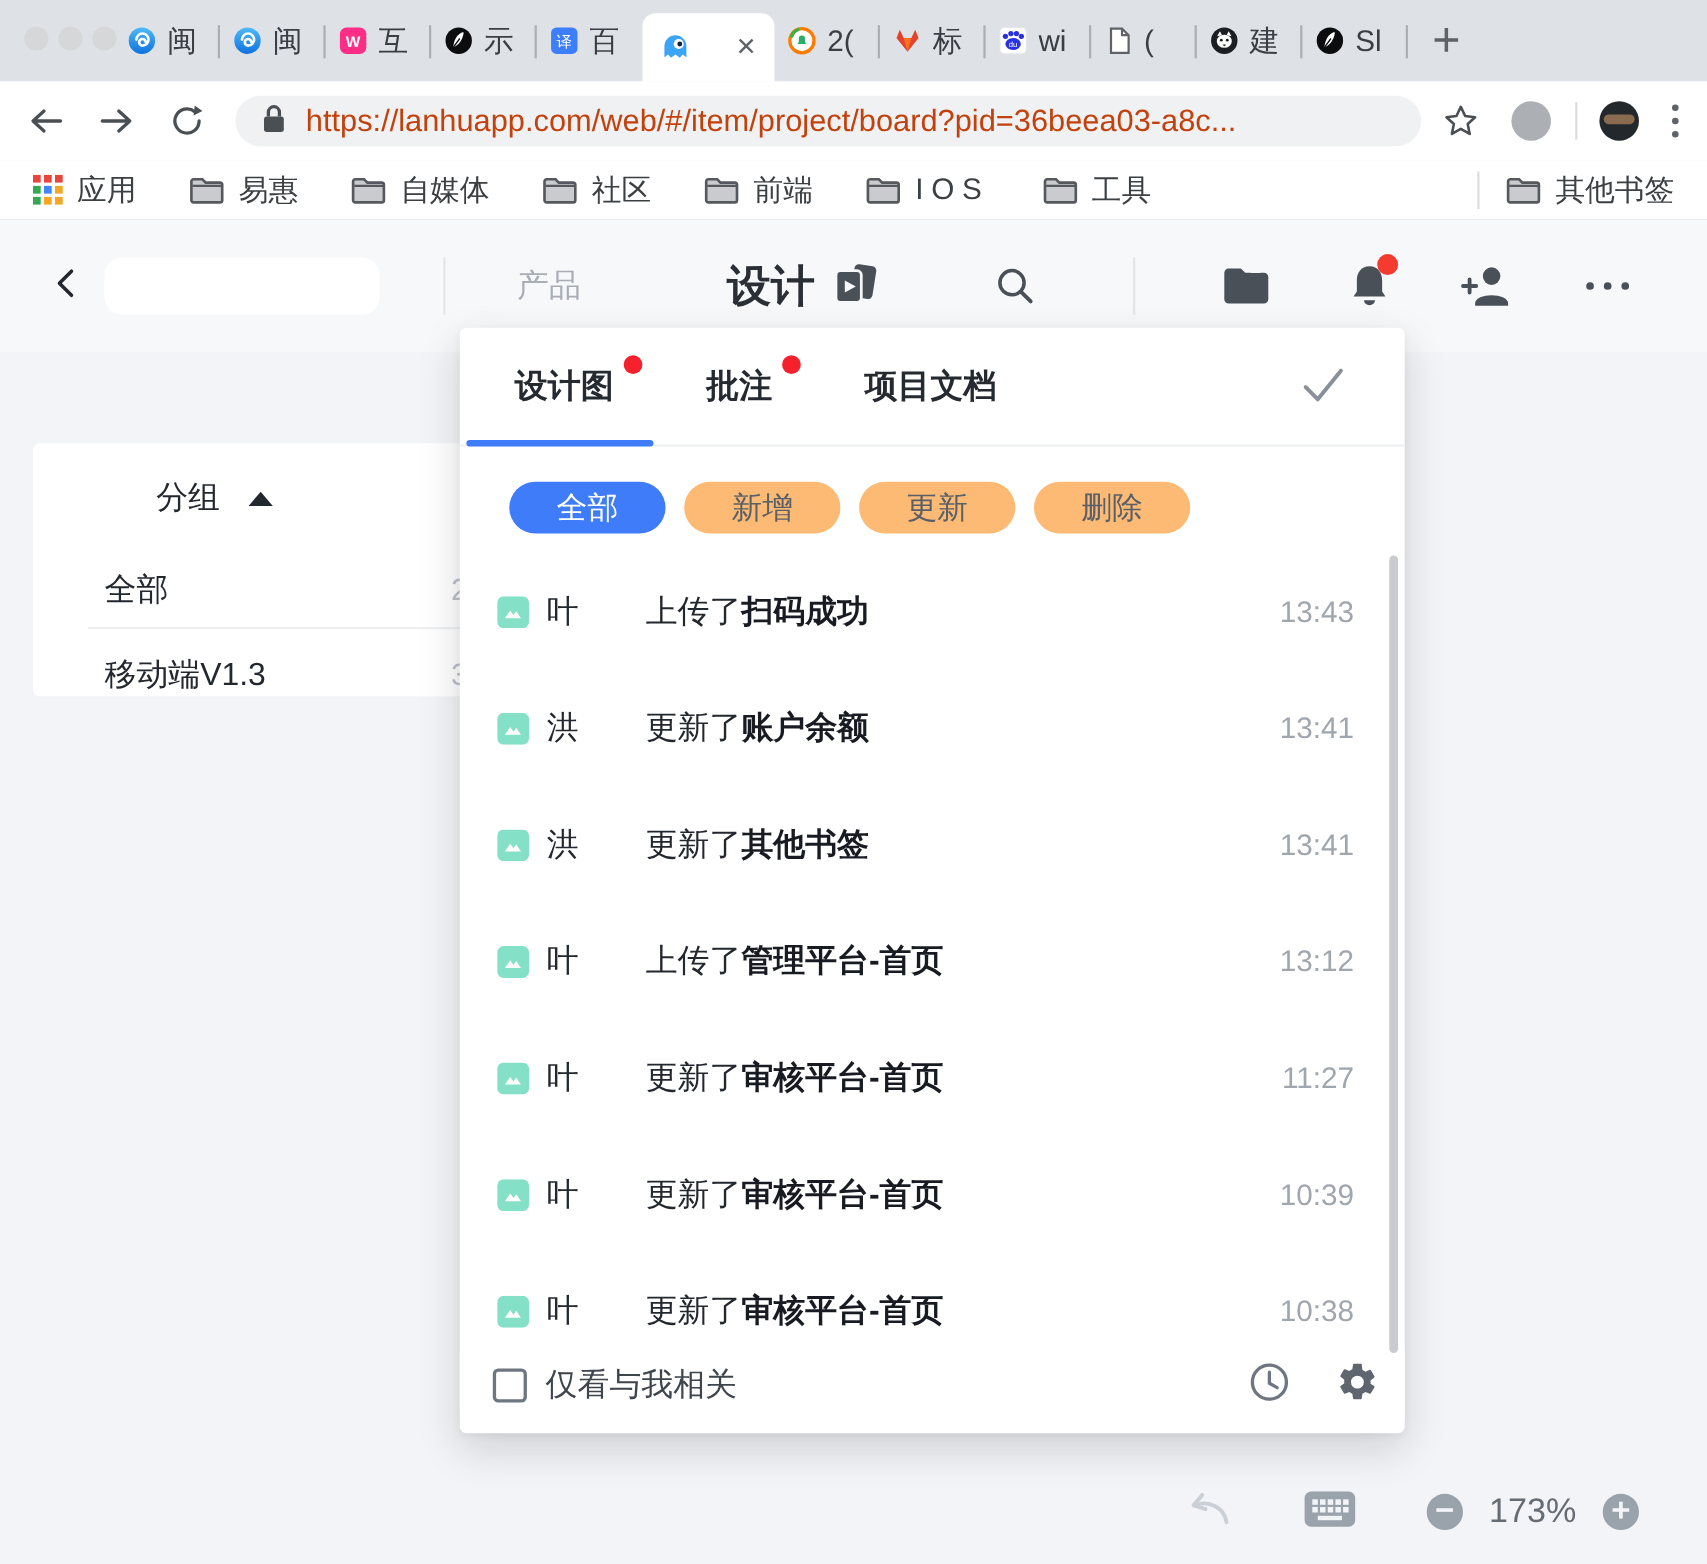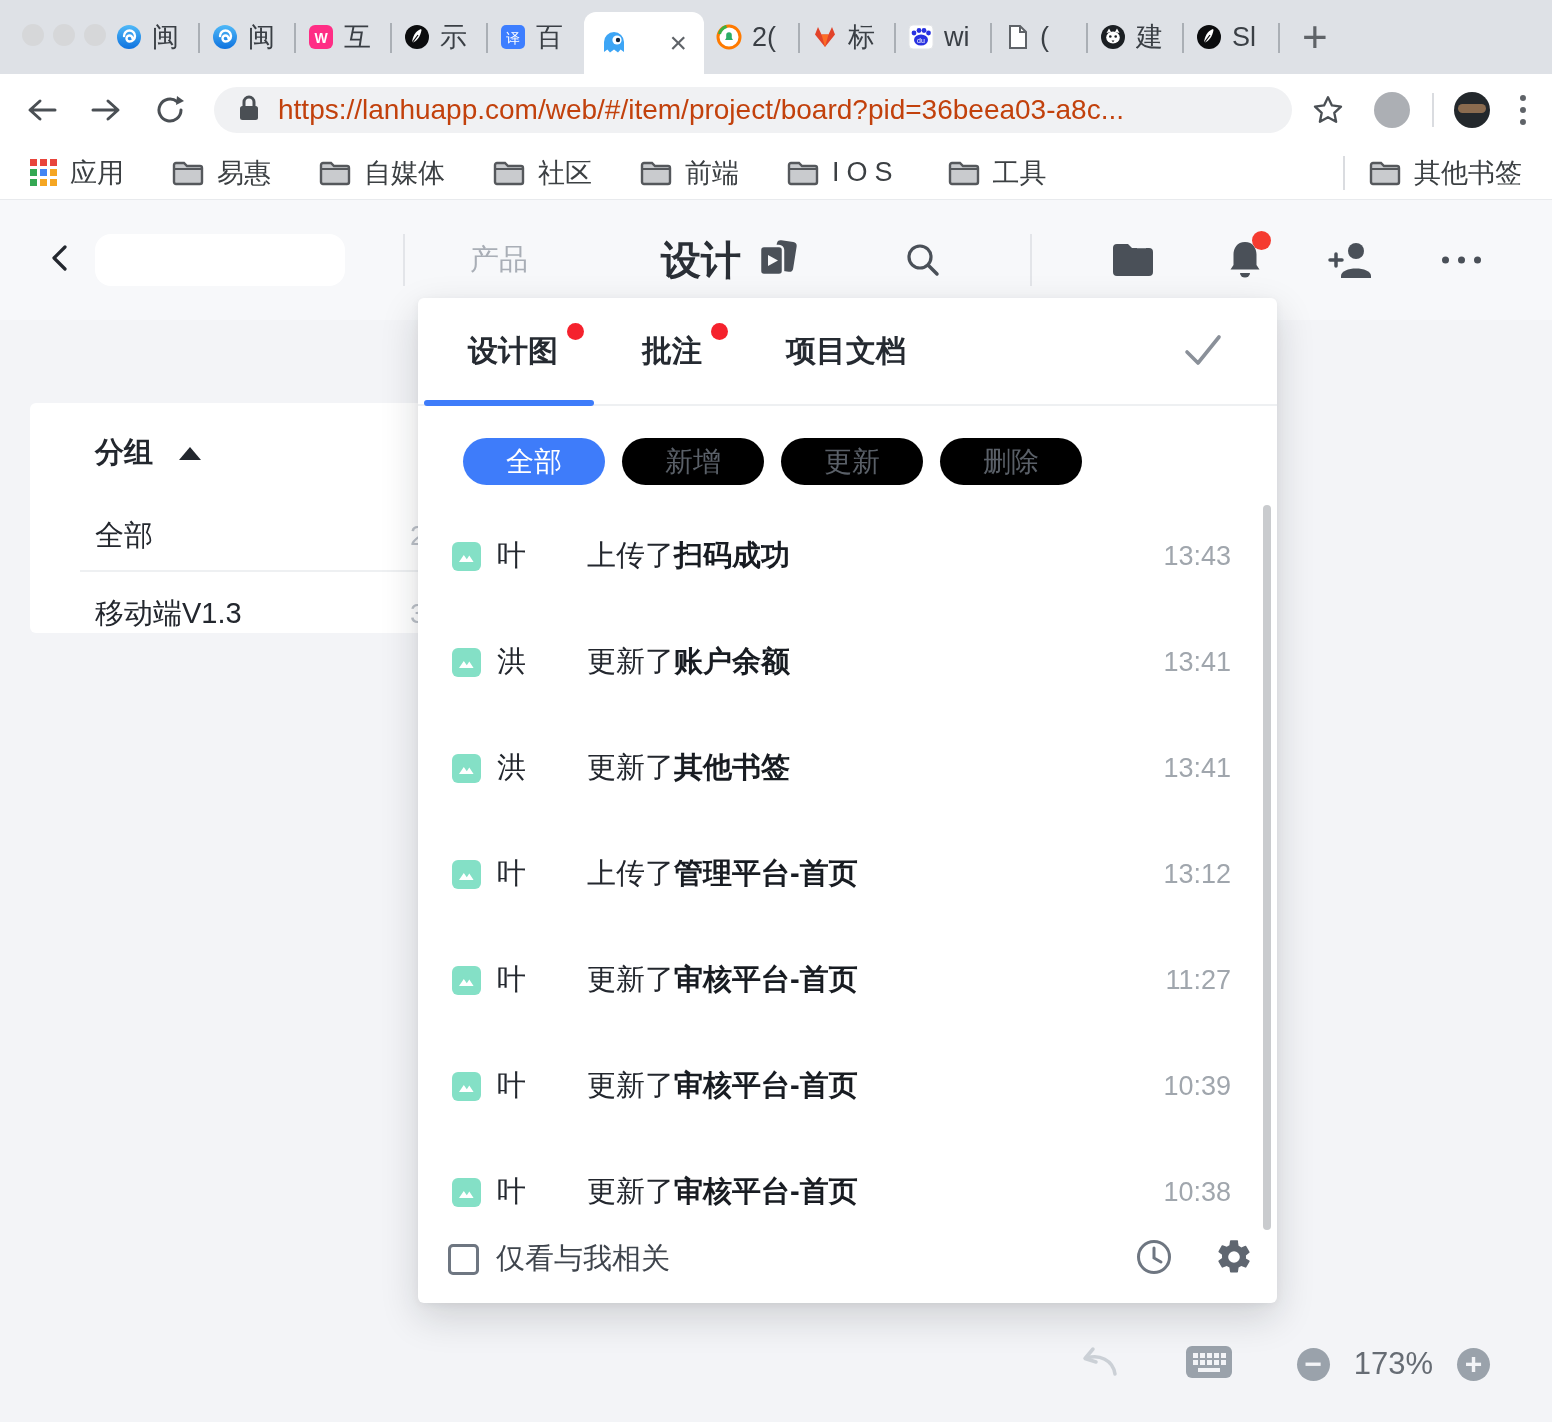--- a/index.html
+++ b/index.html
@@ -55,42 +55,42 @@
   .hicon svg { display:block; }
   .bellwrap { position:relative; }
   .reddot-big { position:absolute; right:-7px; top:-8px; width:19px; height:19px; border-radius:50%; background:#F53B30; }
   .hdots { display:flex; gap:9px; }
   .hdots i { width:7px; height:7px; border-radius:50%; background:#4A5058; }
 
   
   .main { position:absolute; left:0; top:320px; width:100%; height:1102px; background:#F3F4F7; }
   .sidecard { position:absolute; left:30px; top:83px; width:430px; height:230px; background:#fff; border-radius:6px; }
   .sc-head { position:absolute; left:65px; top:30px; display:flex; align-items:center; gap:26px; }
-  .sc-title { font-size:29px; font-weight:700; color:#23272E; }
+  .sc-title { font-size:29px; font-weight:400; color:#23272E;margin-left:47px; }
   .caret-up { width:0; height:0; border-left:11px solid transparent; border-right:11px solid transparent; border-bottom:13px solid #23272E; }
   .sc-row { position:absolute; left:0; width:100%; height:56px; }
   .sc-row .rlabel { position:absolute; left:65px; top:50%; transform:translateY(-50%); font-size:29px; color:#23272E; white-space:nowrap; }
   .sc-row .rcount { position:absolute; left:380px; top:50%; transform:translateY(-50%); font-size:28px; color:#BCC1C8; }
   .sc-div { position:absolute; left:50px; right:0; top:167px; height:2px; background:#EEF0F2; }
 
   
   .zoomctrl { position:absolute; right:62px; top:1023px; display:flex; align-items:center; }
   .zc-circle { width:33px; height:33px; border-radius:50%; background:#9AA2AB; color:#F3F4F7; display:flex; align-items:center; justify-content:center; font-size:30px; font-weight:700; line-height:1; }
-  .zc-pct { font-size:31px; color:#666C74; margin:3px 24px; }
+  .zc-pct { font-size:31px; color:#666C74; margin:13px 24px; }
   .zc-gap { width:64px; }
 
   
   .panel { position:absolute; left:418px; top:298px; width:859px; height:1005px; background:#fff; border-radius:6px; box-shadow:0 14px 38px rgba(18,22,30,.16), 0 2px 8px rgba(0,0,0,.05); z-index:20; }
   .ptabs { position:relative; height:108px; border-bottom:2px solid #EEF0F2; display:flex; align-items:center; padding-left:50px; gap:84px; }
   .ptab { position:relative; font-size:30px; font-weight:600; color:#252A31; }
   .ptab .dot { position:absolute; right:-26px; top:-8px; width:17px; height:17px; border-radius:50%; background:var(--red,#F5222D); }
   .pcheck { position:absolute; right:52px; top:34px; }
   .underline { position:absolute; left:6px; bottom:-2px; width:170px; height:6px; border-radius:3px; background:var(--accent,#3E7CFA); }
   .filters { display:flex; gap:17px; padding:32px 0 0 45px; }
-  .pill { height:47px; border-radius:24px; padding:0 43px; display:flex; align-items:center; font-size:28px; color:#5A6068; background:#000000; }
+  .pill { height:47px; border-radius:24px; padding:0 43px; display:flex; align-items:center; font-size:28px; color:#5A6068; background:#fdba74; }
   .pill.active { background:var(--accent,#3E7CFA); color:#fff; }
   .plist { position:absolute; left:0; top:205px; width:100%; }
   .pitem { position:relative; height:106px; display:flex; align-items:center; padding:0 34px; }
   .pitem .iicon { width:29px; height:29px; margin-right:16px; flex:0 0 29px; }
   .pitem .iname { font-size:29px; color:#23272E; min-width:90px; }
   .pitem .iaction { font-size:29px; color:#23272E; }
   .pitem .itarget { font-size:29px; font-weight:700; color:#181C22; }
   .pitem .itime { position:absolute; right:46px; font-size:27px; color:#A0A6AD; }
   .pfooter { position:absolute; left:0; top:930px; width:100%; height:62px; display:flex; align-items:center; padding:0 30px; background:#fff; }
   .fcheck { width:31px; height:31px; border:3px solid #6E7681; border-radius:5px; margin-right:17px; }

